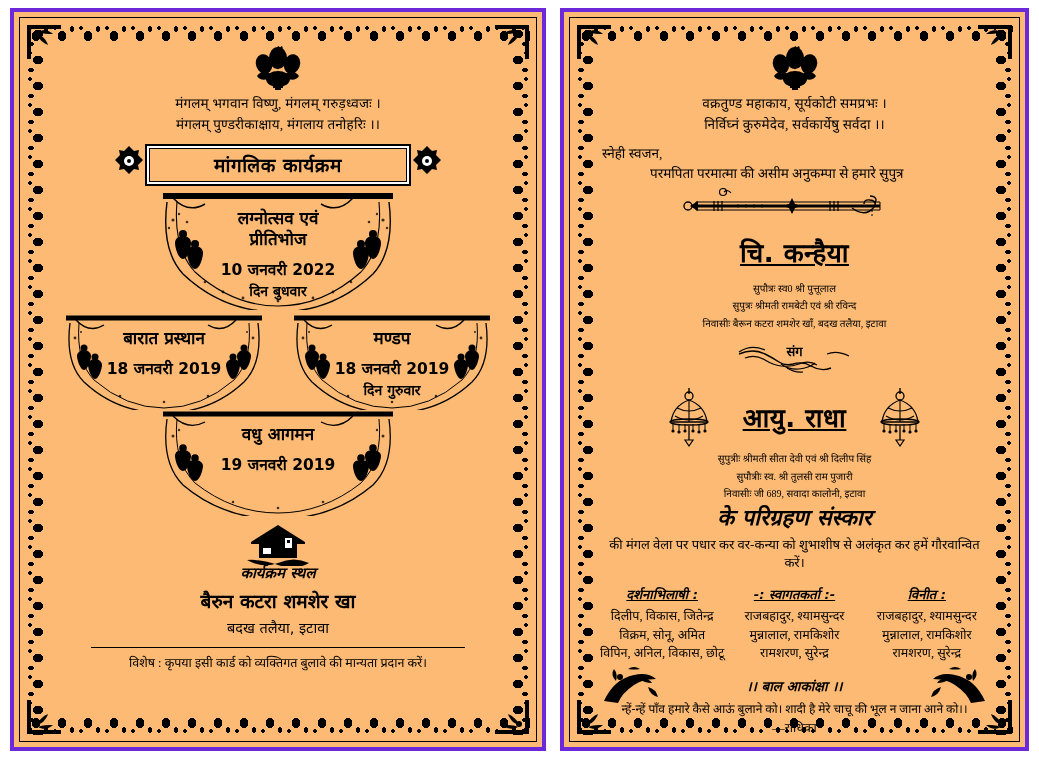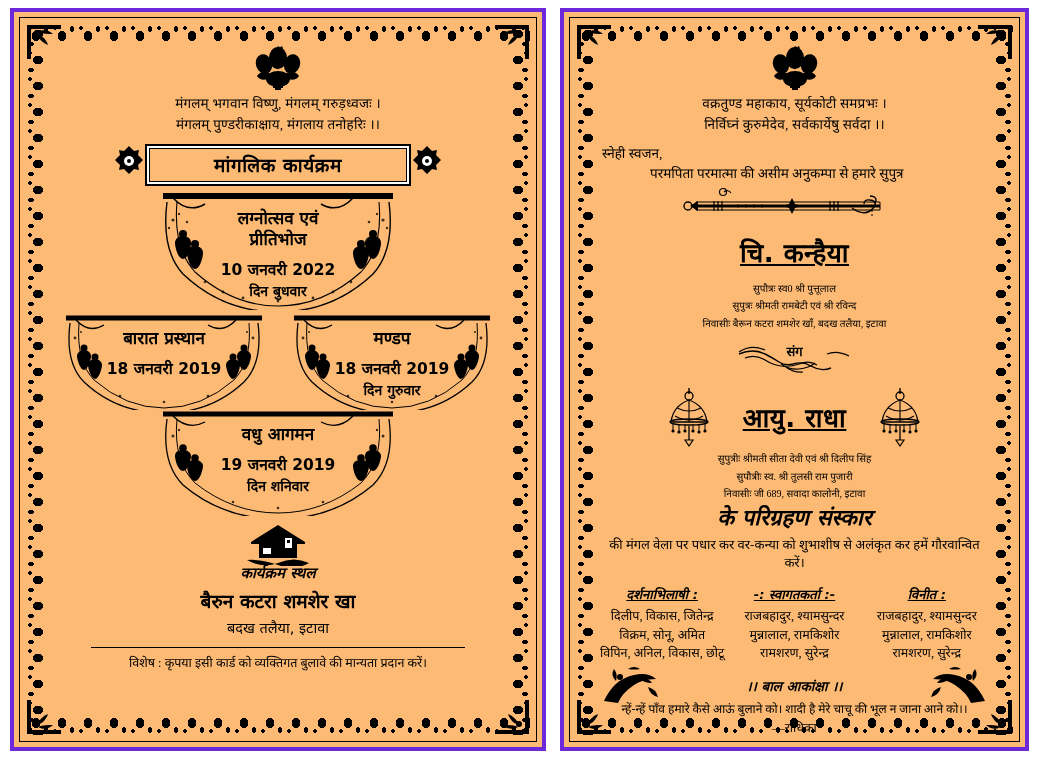--- a/index.html
+++ b/index.html
@@ -481,21 +481,20 @@
                   <circle cx="234" cy="20" r="1.2"></circle>
                 <circle cx="90" cy="92" r="1.3"></circle>
                   <circle cx="135" cy="98" r="1.3"></circle>
                 <circle cx="180" cy="92" r="1.3"></circle>
               </g>
             </svg>
           </div>
           <div class="event-body">
             <div class="event-title">वधु आगमन</div>
             <div class="event-date">19 जनवरी 2019</div>
-            <div class="event-day">दिन शनिवार</div>
           </div>
         </div>
 
         <div class="venue">
           <div class="venue-icon">
             <svg viewBox="0 0 78 44">
               <path d="M39 3L12 20v2h8v14h38V22h8v-2z" fill="#000"></path>
               <rect x="24" y="26" width="8" height="6" fill="#fff"></rect>
               <rect x="46" y="16" width="7" height="10" fill="#fff"></rect>
               <rect x="48" y="18" width="3" height="3" fill="#000"></rect>

